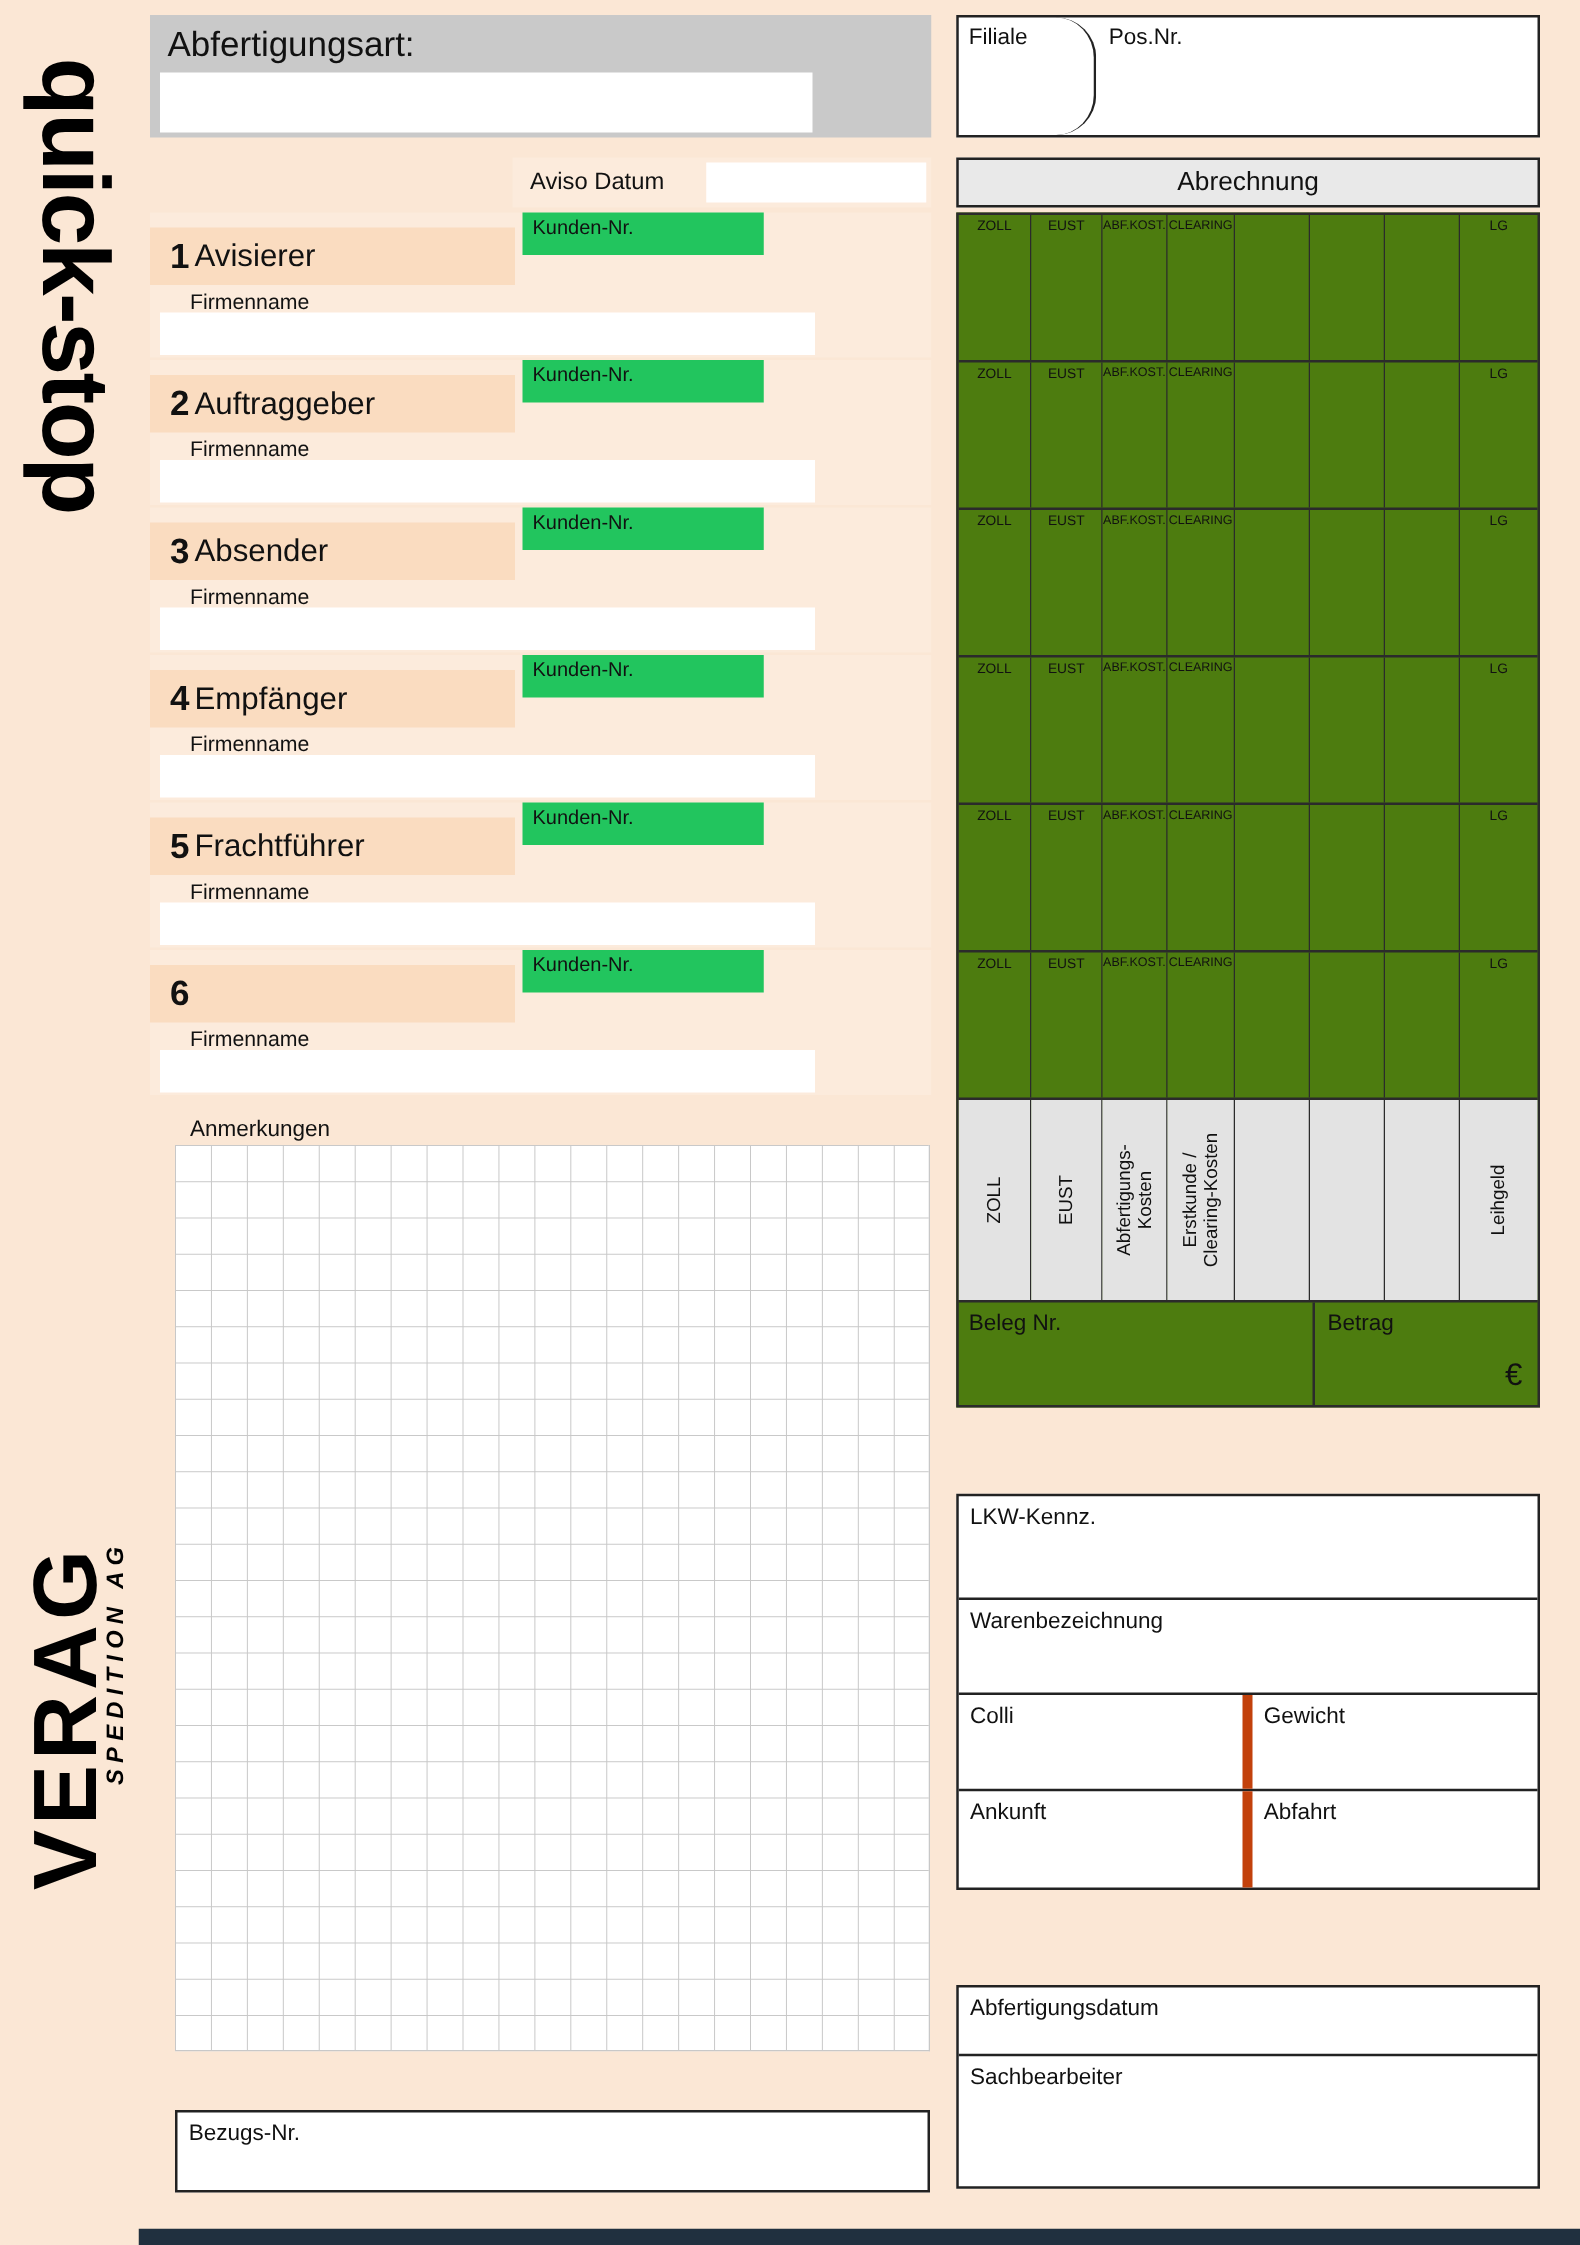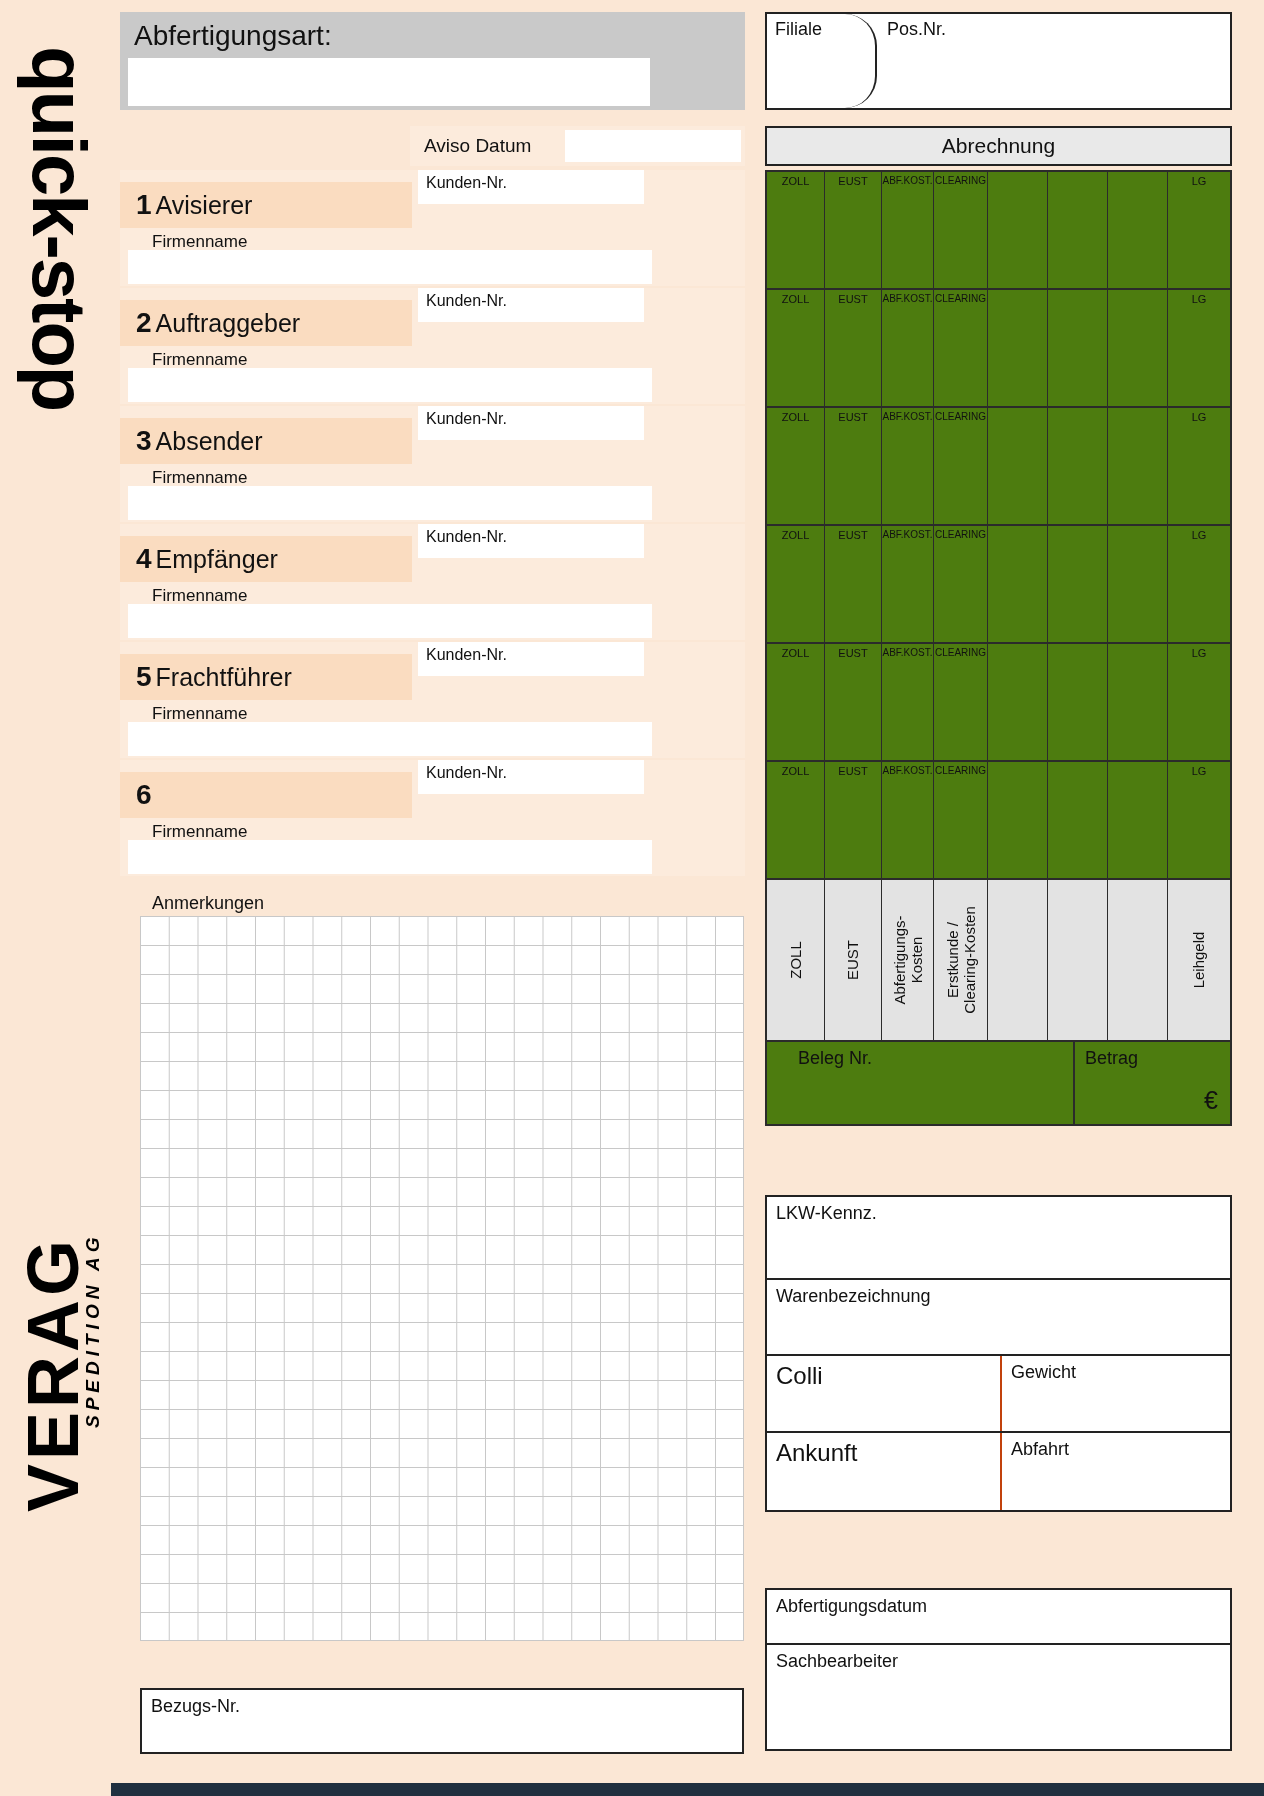--- a/index.html
+++ b/index.html
@@ -41,40 +41,40 @@
   .aviso-input { position:absolute; left:155px; top:4px; width:176px; height:32px; background:#fff; }
 
   .abrechnung-header { position:absolute; left:765px; top:126px; width:467px; height:40px; background:#e9e9e9; border:2px solid #222;
     display:flex; align-items:center; justify-content:center; font-size:21px; }
 
   
   .party-row { position:absolute; left:120px; width:625px; height:116px; background:#fcebdc; }
   .party-band { position:absolute; left:0; top:12px; width:292px; height:46px; background:#fadcc0; display:flex; align-items:center; }
   .party-num { font-size:28px; font-weight:bold; margin-left:16px; }
   .party-title { font-size:25px; margin-left:4px; }
-  .kunden-box { position:absolute; left:298px; top:0; width:226px; height:34px; background:#ffffff; padding:4px 8px; }
+  .kunden-box { position:absolute; left:298px; top:0; width:193px; height:34px; background:#22c55e; padding:4px 8px; }
   .kunden-label { font-size:16px; }
   .firmen-label { position:absolute; left:32px; top:62px; font-size:17px; }
   .firmen-input { position:absolute; left:8px; top:80px; width:524px; height:34px; background:#fff; }
 
   
   .abr-table { position:absolute; left:765px; top:170px; width:467px; border:2px solid #2b2b2b; background:#4d7c0f; }
   .abr-row { display:flex; height:118px; border-bottom:2px solid #2b2b2b; }
   .c { border-right:1.5px solid #2b2b2b; height:100%; }
   .c:last-child { border-right:none; }
   .c0 { width:58px; } .c1 { width:57px; } .c2 { width:52px; } .c3 { width:54px; }
   .c4 { width:60px; } .c5 { width:60px; } .c6 { width:60px; } .c7 { flex:1; }
   .ch { display:block; text-align:center; font-size:11px; padding-top:3px; letter-spacing:0; }
   .c2 .ch, .c3 .ch { font-size:10px; }
   .abr-rot-row { display:flex; height:162px; border-bottom:2px solid #2b2b2b; }
   .rot { background:#e3e3e3; position:relative; }
   .rt { position:absolute; left:50%; top:50%; transform:translate(-50%,-50%) rotate(-90deg);
        width:130px; text-align:center; font-size:15px; line-height:1.15; }
   .beleg-row { display:flex; height:82px; }
-  .beleg-cell { width:285px; border-right:2px solid #2b2b2b; padding:6px 8px; font-size:18px;margin-left:23px; }
+  .beleg-cell { width:285px; border-right:2px solid #2b2b2b; padding:6px 8px; font-size:18px; }
   .betrag-cell { flex:1; position:relative; padding:6px 10px; font-size:18px; }
   .euro { position:absolute; right:12px; top:44px; font-size:25px; }
 
   
   .anm-label { position:absolute; left:152px; top:893px; font-size:18px; }
   .anm-grid { position:absolute; left:140px; top:916px; width:604px; height:725px;
     background-color:#fff;
     background-image: linear-gradient(to right,#c8c8c8 1px,transparent 1px),
                       linear-gradient(to bottom,#c8c8c8 1px,transparent 1px);
     background-size:28.75px 29px;
@@ -82,21 +82,21 @@
 
   .bezugs-box { position:absolute; left:140px; top:1688px; width:604px; height:66px; background:#fff; border:2px solid #222; padding:6px 9px; font-size:18px; }
 
   
   .ship-box { position:absolute; left:765px; top:1195px; width:467px; border:2px solid #222; background:#fff; }
   .ship-row { border-bottom:2px solid #222; padding:6px 9px; font-size:18px; }
   .ship-row.lkw { height:83px; }
   .ship-row.waren { height:76px; }
   .ship-split { display:flex; border-bottom:2px solid #222; height:77px; }
   .ship-split.last { border-bottom:none; }
-  .ship-split .left { width:235px; border-right:2px solid #c2410c; padding:6px 9px; font-size:24px; }
+  .ship-split .left { width:235px; border-right:8px solid #c2410c; padding:6px 9px; font-size:18px; }
   .ship-split .right { flex:1; padding:6px 9px; font-size:18px; }
 
   .datum-box { position:absolute; left:765px; top:1588px; width:467px; border:2px solid #222; background:#fff; }
   .abfdatum { height:55px; border-bottom:2px solid #222; padding:6px 9px; font-size:18px; }
   .sachb { height:104px; padding:6px 9px; font-size:18px; }
 
   .bottom-bar { position:absolute; left:111px; top:1783px; width:1153px; height:13px; background:#20303f; }
 </style>
 </head>
 <body>

